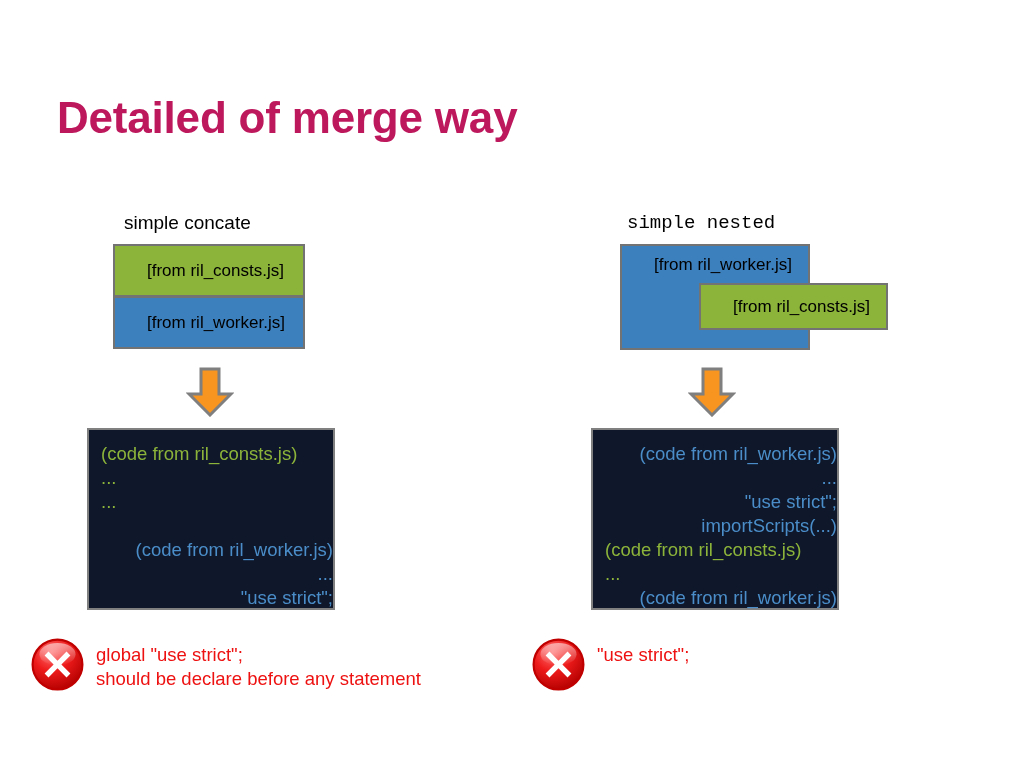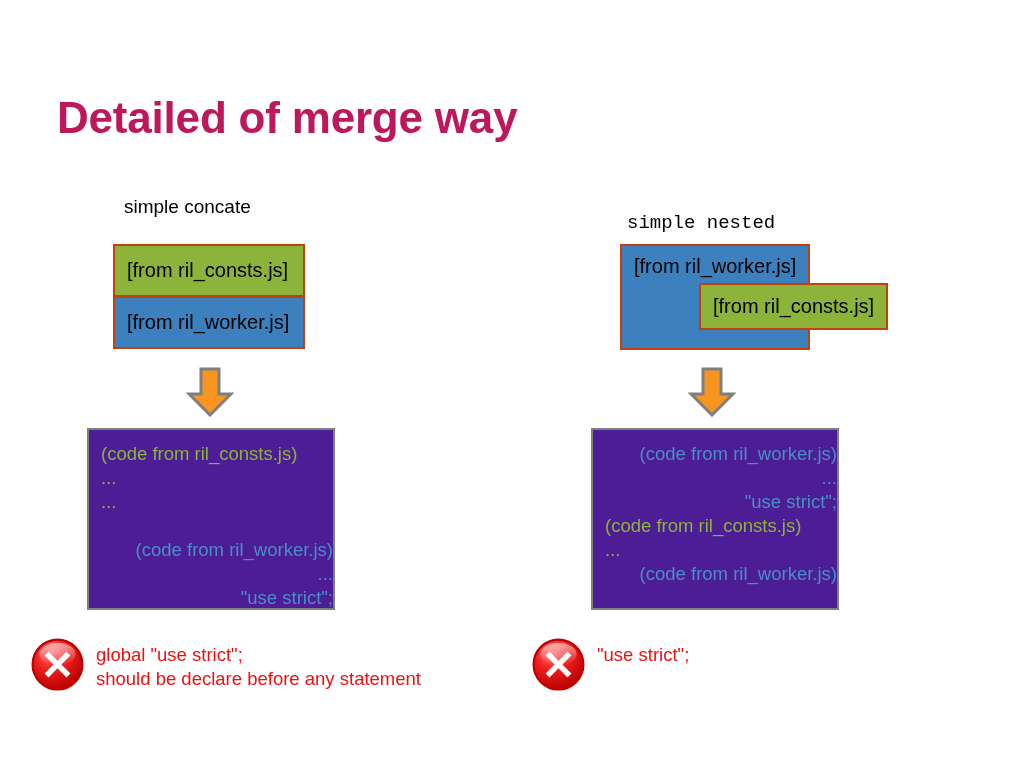--- a/index.html
+++ b/index.html
@@ -28,32 +28,33 @@
     white-space: nowrap;
   }
 
   
   .col-label {
     position: absolute;
     font-size: 19px;
     color: #000000;
     white-space: nowrap;
   }
-  #label-left  { left: 124px; top: 196px; }
+  #label-left  { left: 124px; top: 212px; }
   #label-right { left: 627px; top: 212px; font-family: Liberation Mono, monospace; }
 
   
   .srcbox {
     position: absolute;
     box-sizing: border-box;
-    border: 2px solid #c2410c;
+    border: 2px solid #737373;
     color: #000000;
-    font-size: 20px;
+    font-size: 17px;
     display: flex;
     align-items: center;
+    padding-left: 20px;
   }
   .srcbox .srctext { padding-left: 12px; white-space: nowrap; }
 
   
   #box-consts-left {
     left: 113px; top: 244px; width: 192px; height: 53px;
     background: #8CB33A;
   }
   #box-worker-left {
     left: 113px; top: 296px; width: 192px; height: 53px;
@@ -80,21 +81,21 @@
     height: 50px;
   }
   #arrow-left  { left: 186px; top: 367px; }
   #arrow-right { left: 688px; top: 367px; }
 
   
   .codebox {
     position: absolute;
     box-sizing: border-box;
     border: 2px solid #808080;
-    background: #4c1d95;
+    background: #0f172a;
     font-size: 18.5px;
     line-height: 24px;
     padding: 12px 0 0 12px;
   }
   #code-left  { left: 87px;  top: 428px; width: 248px; height: 182px; }
   #code-right { left: 591px; top: 428px; width: 248px; height: 182px; }
 
   .codeline { white-space: nowrap; }
   .c-green { color: #8CB33A; }
   .c-blue  { color: #4A8DC8; text-align: right; }
@@ -186,20 +187,21 @@
 </div>
 
 <svg class="arrow-down" id="arrow-right" viewBox="0 0 48 50">
   <polygon points="15,2 33,2 33,27 45,27 24,48 3,27 15,27" fill="#F79520" stroke="#7F7F7F" stroke-width="3" stroke-linejoin="miter"></polygon>
 </svg>
 
 <div class="codebox" id="code-right">
   <div class="codeline c-blue">(code from ril_worker.js)</div>
   <div class="codeline c-blue">...</div>
   <div class="codeline c-blue">"use strict";</div>
+  <div class="codeline c-blue">importScripts(...)</div>
   <div class="codeline c-green">(code from ril_consts.js)</div>
   <div class="codeline c-green">...</div>
   <div class="codeline c-blue">(code from ril_worker.js)</div>
 </div>
 
 <div class="note" id="note-right">
   <svg class="err-icon" viewBox="0 0 64 64">
     <defs>
       <radialGradient id="errGradB" cx="38%" cy="26%" r="78%">
         <stop offset="0%" stop-color="#FF6E6E"></stop>

